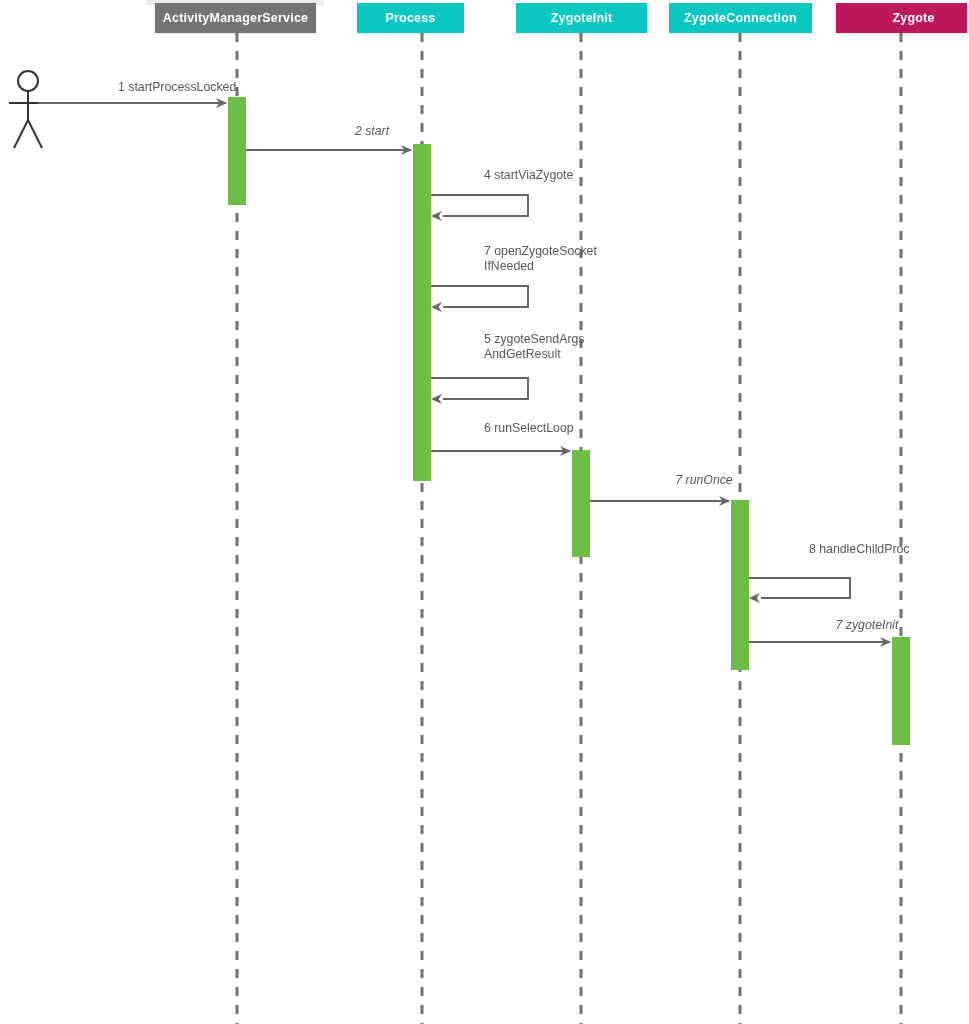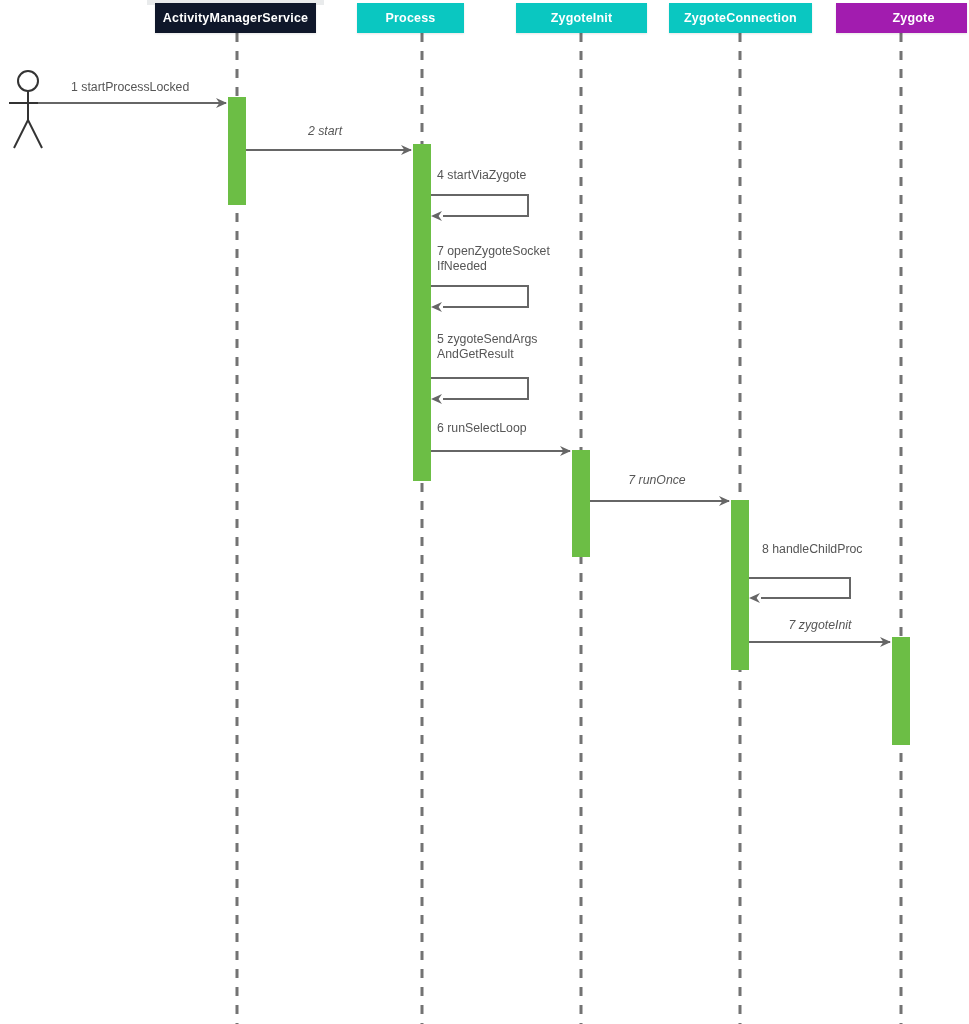--- a/index.html
+++ b/index.html
@@ -42,20 +42,21 @@
     background: #e9ebec;
     height: 5px;
     top: 0;
   }
   .msg-label {
     position: absolute;
     color: #565656;
     font-size: 12.3px;
     white-space: pre;
     line-height: 15px;
+    margin-left: 47px;
   }
   .msg-label.center {
     text-align: right;
     transform: translateX(-50%);
     font-style: italic;
   }
 </style>
 </head>
 <body>
 
@@ -106,33 +107,33 @@
         <path d="M 431 399 L 442 394 L 438.6 399 L 442 404 Z" fill="#666666"></path>
         <line x1="431" y1="451" x2="570" y2="451" stroke="#666666" stroke-width="2" marker-end="url(#arrow-open)"></line>
         <line x1="590" y1="501" x2="729" y2="501" stroke="#666666" stroke-width="2" marker-end="url(#arrow-open)"></line>
         <path d="M 749 578 L 850 578 L 850 598 L 761 598" fill="none" stroke="#666666" stroke-width="2"></path>
         <path d="M 749 598 L 760 593 L 756.6 598 L 760 603 Z" fill="#666666"></path>
         <line x1="749" y1="642" x2="890" y2="642" stroke="#666666" stroke-width="2" marker-end="url(#arrow-open)"></line>
       </g>
   </svg>
 
   <div id="headers-layer">
-      <div class="lifeline-header-box" style="left: 155px; width: 161px; background: #0f172a; color: rgb(255, 255, 255);">
+      <div class="lifeline-header-box" style="left: 155px; width: 161px; background: #737373; color: rgb(255, 255, 255);">
         <span>ActivityManagerService</span>
       </div>
       <div class="lifeline-header-box" style="left: 357px; width: 107px; background: rgb(10, 199, 193); color: rgb(255, 255, 255);">
         <span>Process</span>
       </div>
       <div class="lifeline-header-box" style="left: 516px; width: 131px; background: rgb(10, 199, 193); color: rgb(255, 255, 255);">
         <span>ZygoteInit</span>
       </div>
       <div class="lifeline-header-box" style="left: 669px; width: 143px; background: rgb(10, 199, 193); color: rgb(255, 255, 255);">
         <span>ZygoteConnection</span>
       </div>
-      <div class="lifeline-header-box" style="left: 836px; width: 131px; background: #a21caf; color: rgb(255, 255, 255); padding-left: 24px;">
+      <div class="lifeline-header-box" style="left: 836px; width: 131px; background: #be185d; color: rgb(255, 255, 255); padding-left: 24px;">
         <span>Zygote</span>
       </div>
     </div>
   <div id="labels-layer">
       <div class="msg-label" style="left: 71px; top: 80px; color: rgb(86, 86, 86);">1 startProcessLocked</div>
       <div class="msg-label center" style="left: 325px; top: 124px; color: rgb(86, 86, 86);">2 start</div>
       <div class="msg-label" style="left: 437px; top: 168px; color: rgb(86, 86, 86);">4 startViaZygote</div>
       <div class="msg-label" style="left: 437px; top: 244px; color: rgb(86, 86, 86);">7 openZygoteSocket
 IfNeeded</div>
       <div class="msg-label" style="left: 437px; top: 332px; color: rgb(86, 86, 86);">5 zygoteSendArgs

